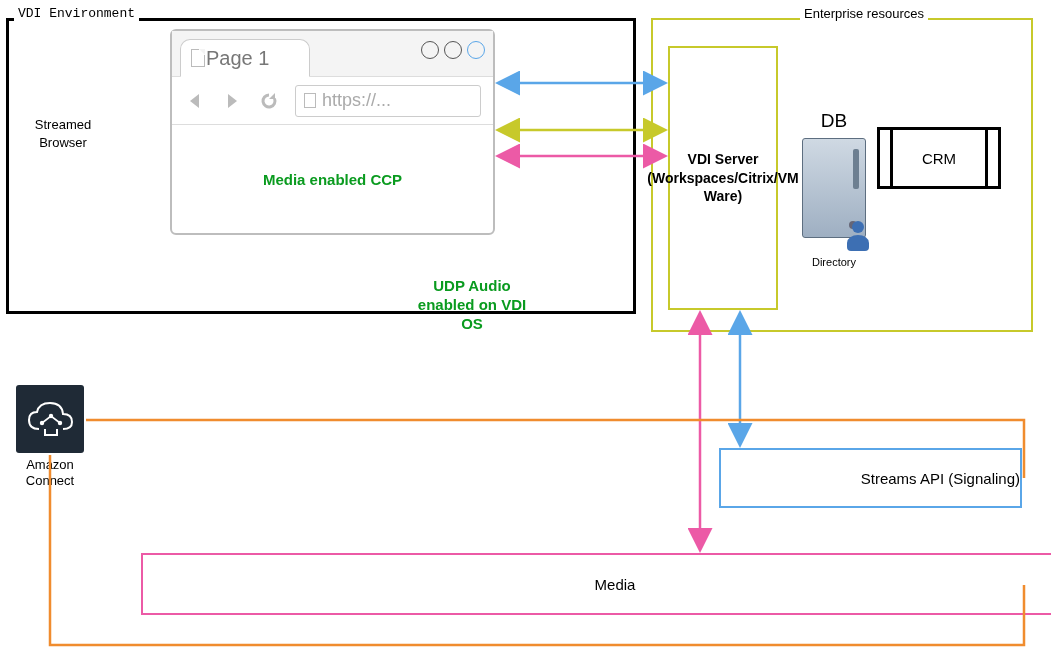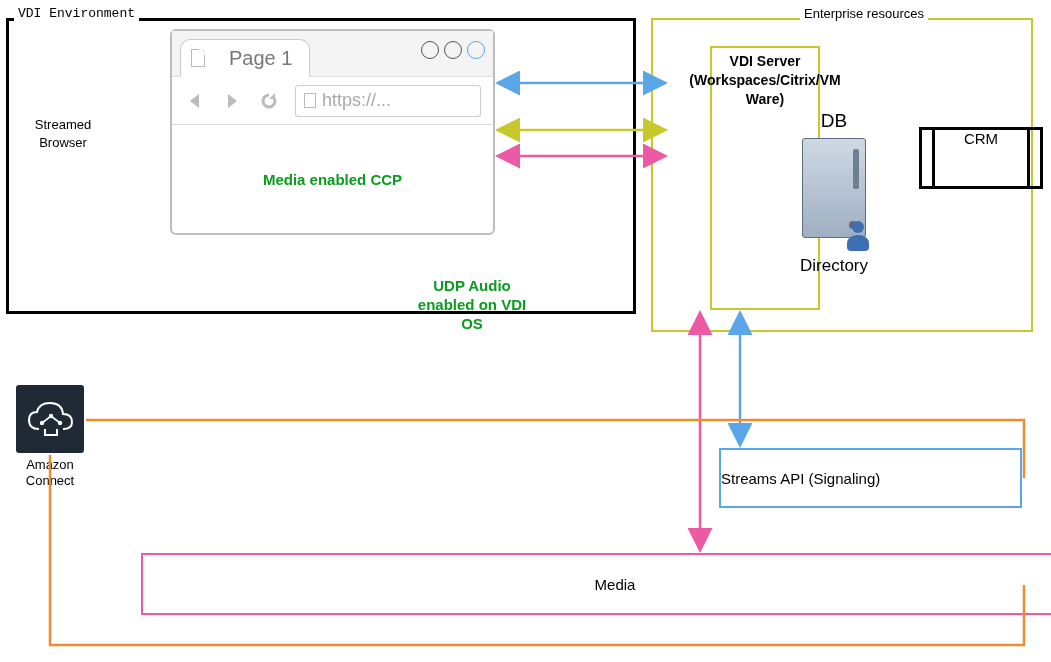--- a/index.html
+++ b/index.html
@@ -6,33 +6,33 @@
   body {
     width:1051px; height:662px;
     font-family: Arial, Helvetica, sans-serif;
     font-size:13px;
     color:#000;
     background:#fff;
     position:relative;
   }
   .lbl { position:absolute; }
   .group-border { position:absolute; border-style:solid; }
-  .node { position:absolute; display:flex; justify-content:center; text-align:center;margin-left:42px; }
+  .node { position:absolute; display:flex; align-items:center; justify-content:center; text-align:center; }
   svg.arrows { position:absolute; top:0; left:0; pointer-events:none; }
   
   .browser {
     position:absolute; left:170px; top:29px; width:325px; height:206px;
     border:2px solid #bdbdbd; border-radius:6px; background:#fff;
   }
   .browser .tabbar { height:46px; background:#f4f4f4; border-bottom:1px solid #ddd; position:relative; }
   .browser .tab {
     position:absolute; left:8px; bottom:-1px; width:130px; height:38px;
     background:#fff; border:1px solid #ccc; border-bottom:1px solid #fff;
     border-top-left-radius:10px; border-top-right-radius:10px;
-    display:flex; align-items:center; gap:24px; padding:0 10px;
+    display:flex; align-items:center; gap:1px; padding:0 10px;
   }
   .browser .tab .page-icon {
     width:14px; height:18px; border:1px solid #bbb; background:#fff; position:relative;
   }
   .browser .tab .page-icon::after{
     content:""; position:absolute; top:-1px; right:-1px; width:0;height:0;
     border-left:6px solid #fff; border-top:6px solid #f4f4f4;
   }
   .browser .tab-label { font-size:20px; color:#777; }
   .browser .dots { position:absolute; right:8px; top:10px; display:flex; gap:5px;}
@@ -68,31 +68,31 @@
     margin:6px auto 0; width:64px; height:100px; position:relative;
     background:linear-gradient(#cfd9e3,#9eafc2); border:1px solid #5d6e80; border-radius:3px;
   }
   .tower .btn { position:absolute; bottom:8px; right:8px; width:8px;height:8px;border-radius:50%; background:#667; }
   .tower .slot { position:absolute; top:10px; right:6px; width:6px; height:40px; background:#6d7f91; border-radius:2px;}
   .person {
     position:absolute; right:-6px; bottom:-14px; width:26px; height:30px;
   }
   .person .head{width:12px;height:12px;border-radius:50%;background:#3d6fb3;margin:0 auto;}
   .person .body{width:22px;height:16px;border-radius:50% 50% 4px 4px;background:#3d6fb3;margin:2px auto 0;}
-  .dir-label { margin-top:18px; font-size:17px;}
+  .dir-label { margin-top:18px; font-size:11px;}
 
   
   .aws-icon {
     position:absolute; left:16px; top:385px; width:68px; height:68px;
     background:#1f2a36; border-radius:3px; display:flex;align-items:center;justify-content:center;
   }
   .aws-caption { position:absolute; left:12px; top:457px; width:76px; text-align:center; font-size:13px; line-height:1.2;}
 
   
-  .streams { position:absolute; left:719px; top:448px; width:303px; height:60px; border:2px solid #5aa6e8; display:flex;align-items:center;justify-content:flex-start; font-size:15px; }
+  .streams { position:absolute; left:719px; top:448px; width:303px; height:60px; border:2px solid #5aa6e8; display:flex;align-items:center;justify-content:flex-end; font-size:15px; }
   .media { position:absolute; left:141px; top:553px; width:948px; height:62px; border:2px solid #ec5aa6; display:flex;align-items:center;justify-content:center; font-size:15px; }
 
 </style>
 </head>
 <body>
 
 <div class="group-border" style="left:6px; top:18px; width:630px; height:296px; border:3px solid #000;"></div>
 <div class="lbl" style="left:14px; top:6px; background:#fff; padding:0 4px;font-family:Liberation Mono, monospace;">VDI Environment</div>
 
 <div class="group-border" style="left:651px; top:18px; width:382px; height:314px; border:2.5px solid #c7c92b;"></div>

